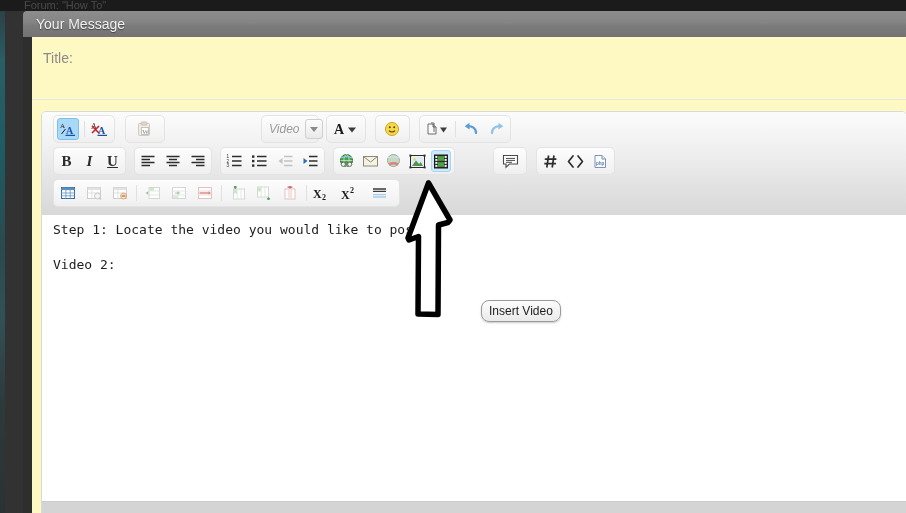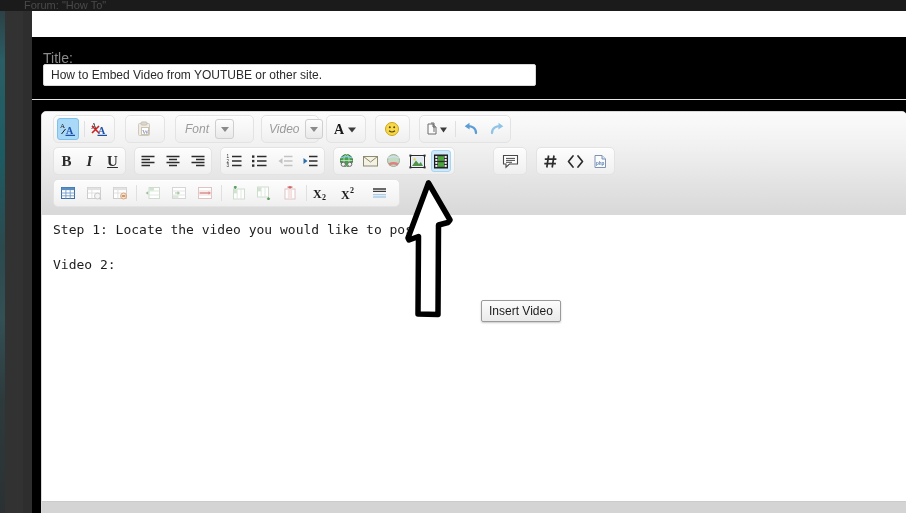--- a/index.html
+++ b/index.html
@@ -23,21 +23,21 @@
     white-space:nowrap;line-height:12px;}
 
   
   .msgbar{position:absolute;left:23px;top:11px;width:883px;height:26px;
     background:linear-gradient(180deg,#8d8d8d 0%,#848484 45%,#7b7b7b 55%,#737373 100%);
     border-top-left-radius:4px;}
   .msgbar-title{position:absolute;left:13px;top:5px;font-size:14px;color:#f2f2f2;
     text-shadow:0 1px 1px rgba(0,0,0,.45);line-height:17px;white-space:nowrap;}
 
   
-  .page{position:absolute;left:32px;top:37px;width:874px;height:476px;background:#000000;}
+  .page{position:absolute;left:32px;top:37px;width:874px;height:476px;background:#fef9c3;}
 
   
   .title-label{position:absolute;left:11px;top:13px;font-size:14px;color:#8a8a8a;line-height:17px;}
   .title-input{position:absolute;left:11px;top:27px;width:493px;height:22px;
     background:#fff;border:1px solid #d7d7d7;border-radius:2px;box-sizing:border-box;}
   .title-input-text{position:absolute;left:7px;top:3px;font-size:12px;color:#2a2a2a;
     line-height:15px;white-space:nowrap;}
 
   .hr-top{position:absolute;left:0px;top:62px;width:874px;height:1px;background:#e6e6e6;}
 
@@ -80,21 +80,21 @@
      border:1px solid #cfcfcf;display:flex;align-items:center;justify-content:center;}
   .caret{width:0;height:0;border-left:4px solid transparent;border-right:4px solid transparent;
      border-top:5px solid #8a8a8a;}
 
   
   .ic{display:block;}
 
   
   .tooltip{position:absolute;left:439px;top:188px;height:20px;
     background:linear-gradient(180deg,#fcfcfc 0%,#eaeaea 100%);
-    border:1px solid #9a9a9a;border-radius:2px;
+    border:1px solid #9a9a9a;border-radius:8px;
     display:flex;align-items:center;padding:0 7px;
     box-shadow:0 1px 2px rgba(0,0,0,.22);z-index:40;}
   .tooltip-text{font-size:12px;color:#1c1c1c;line-height:15px;white-space:nowrap;}
 
   
   .content{position:absolute;left:0;top:103px;width:100%;height:262px;background:#fff;}
   .content-line{position:absolute;left:11px;font-size:13px;color:#1d1d1d;
     font-family:"DejaVu Sans Mono","Liberation Mono",monospace;line-height:17px;white-space:pre;}
   .content-line.l1{top:6px;}
   .content-line.l2{top:41px;}
@@ -111,28 +111,28 @@
 <div class="screen">
 
   <div class="edge-strip"></div>
   <div class="left-dark"></div>
   <div class="left-dark2"></div>
 
   <div class="topstrip">
     <div class="topstrip-label">Forum: "How To"</div>
   </div>
 
+  <div class="msgbar">
+    <div class="msgbar-title">Your Message</div>
+  </div>
 
   <div class="page">
 
     <div class="title-label">Title:</div>
 
-    <div class="title-input">
-      <div class="title-input-text" title="Enter a title">How to Embed Video from YOUTUBE or other site.</div>
-    </div>
 
     <div class="hr-top"></div>
 
     <div class="editor">
 
       <div class="tb-area">
 
         <div class="tb-row r1">
 
           <div class="grp" style="left:11px;width:62px;">
@@ -159,28 +159,20 @@
             <div class="btn" style="margin-left:6px">
               <svg class="ic" width="16" height="16" viewBox="0 0 16 16">
                 <rect x="2.5" y="2.5" width="11" height="12" rx="1" fill="#f0ece3" stroke="#cfcabb"></rect>
                 <rect x="5" y="1" width="6" height="3" rx="1" fill="#ded9cb" stroke="#c7c1b2"></rect>
                 <rect x="5.5" y="6.5" width="7" height="7" fill="#fff" stroke="#c9c4b6"></rect>
                 <text x="6" y="12.5" font-family="Liberation Serif, serif" font-size="7" fill="#9aa6bb" font-weight="bold">W</text>
               </svg>
             </div>
           </div>
 
-          <div class="grp" style="left:133px;width:79px;padding:0;">
-            <div class="dd" style="width:100%">
-              <span class="dd-label">Font</span>
-              <span class="dd-arrow">
-                  <i class="caret"></i>
-                </span>
-            </div>
-          </div>
 
           <div class="grp" style="left:219px;width:58px;padding:0;">
             <div class="dd" style="width:100%;padding-left:5px;">
               <span class="dd-label">Video</span>
               <span class="dd-arrow">
                   <i class="caret"></i>
                 </span>
             </div>
           </div>
 

